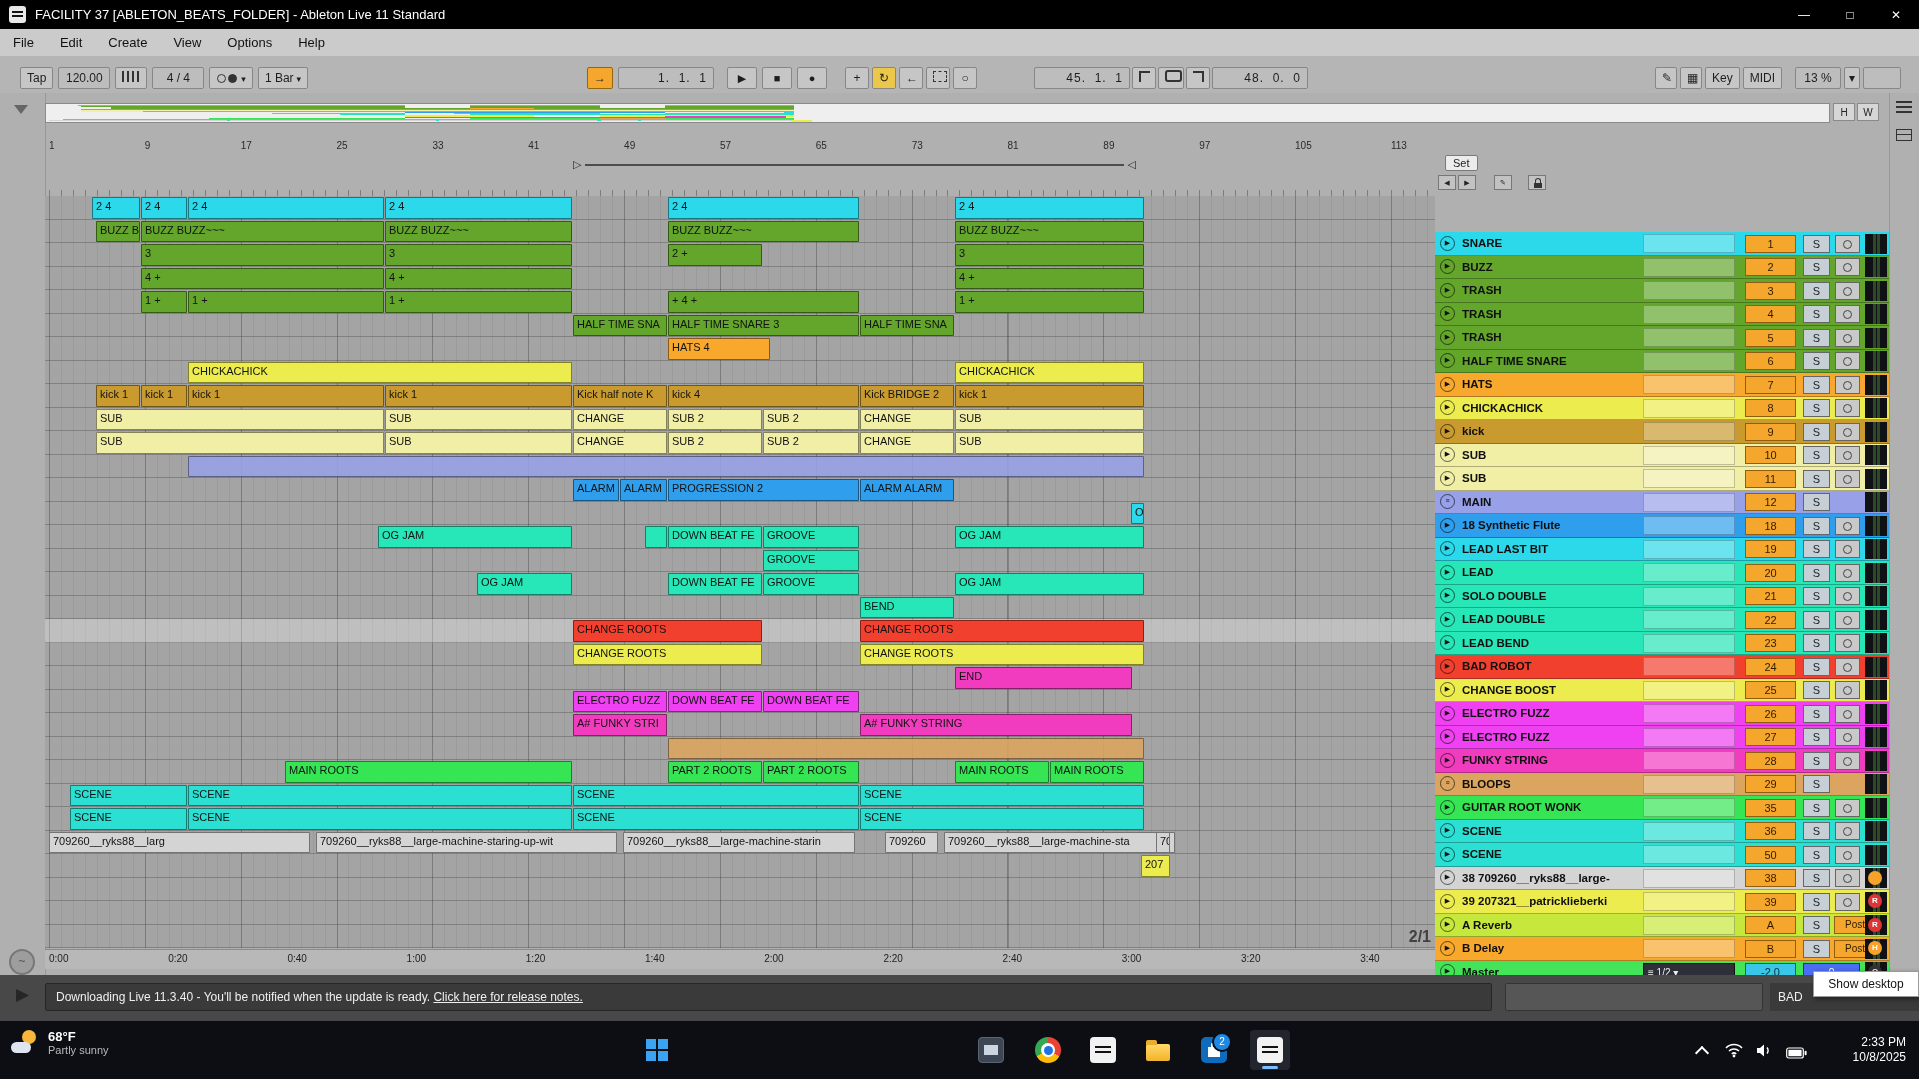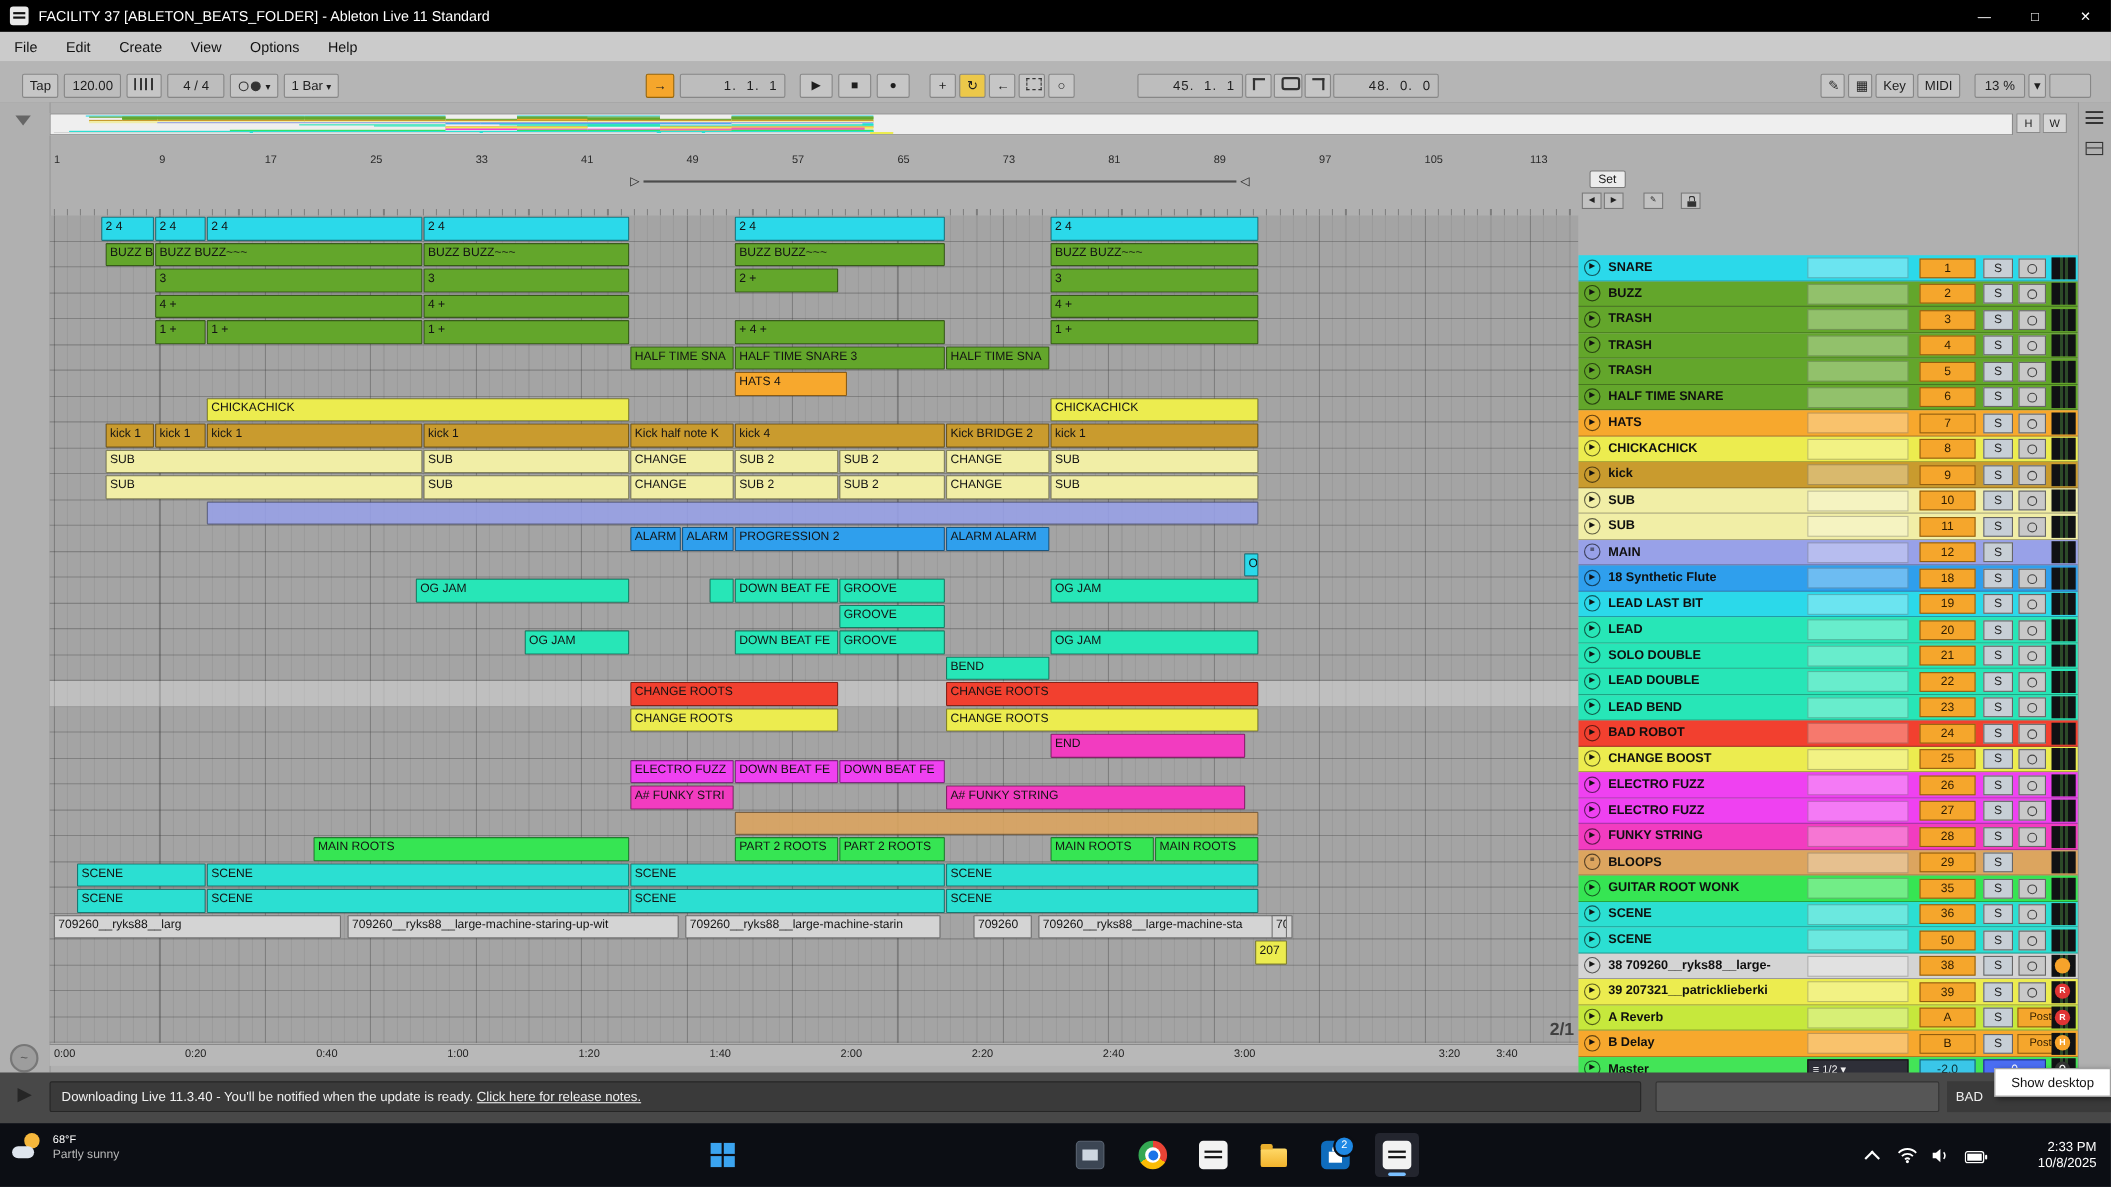--- a/index.html
+++ b/index.html
@@ -130,21 +130,21 @@
              font-size:12px;line-height:28px;padding-left:8px;box-sizing:border-box;}
   #tooltip{position:absolute;left:1813px;top:971px;width:106px;height:26px;background:#fff;border:1px solid #9a9a9a;
            box-sizing:border-box;box-shadow:2px 2px 5px rgba(0,0,0,.45);color:#111;font-size:12px;text-align:center;
            line-height:24px;z-index:50;}
   
   #taskbar{position:absolute;top:1021px;left:0;width:1919px;height:58px;background:#0c0e14;color:#fff;}
   #weather{position:absolute;left:10px;top:8px;display:flex;align-items:center;gap:8px;}
   .wicon{position:relative;width:30px;height:28px;}
   .wicon::before{content:"";position:absolute;left:12px;top:1px;width:14px;height:14px;border-radius:50%;background:#f6b73c;}
   .wicon::after{content:"";position:absolute;left:1px;top:13px;width:20px;height:11px;border-radius:7px;background:#dfe5ee;}
-  #weather .t1{font-size:10px;line-height:15px;}
+  #weather .t1{font-size:13px;line-height:15px;font-weight:bold;}
   #weather .t2{font-size:11px;line-height:13px;color:#b9b9b9;}
   #start{position:absolute;left:646px;top:18px;width:22px;height:22px;display:grid;
          grid-template-columns:10px 10px;grid-template-rows:10px 10px;gap:2px;}
   #start span{background:#3ba4f0;}
   #searchbox{position:absolute;left:688px;top:12px;width:264px;height:34px;border-radius:17px;background:#33343c;
              border:1px solid #4a4a52;box-sizing:border-box;display:flex;align-items:center;padding:0 6px 0 12px;gap:9px;}
   .mag{position:relative;width:14px;height:14px;}
   .mag::before{content:"";position:absolute;left:0;top:0;width:9px;height:9px;border:2px solid #dcdcdc;border-radius:50%;}
   .mag::after{content:"";position:absolute;left:9px;top:9px;width:5px;height:2px;background:#dcdcdc;transform:rotate(45deg);}
   #searchbox .stext{font-size:13px;color:#d8d8d8;flex:1;}
@@ -709,21 +709,21 @@
         <span class="timelabel" style="left: 4px;">0:00</span>
         <span class="timelabel" style="left: 123.2px;">0:20</span>
         <span class="timelabel" style="left: 242.4px;">0:40</span>
         <span class="timelabel" style="left: 361.6px;">1:00</span>
         <span class="timelabel" style="left: 480.8px;">1:20</span>
         <span class="timelabel" style="left: 600px;">1:40</span>
         <span class="timelabel" style="left: 719.2px;">2:00</span>
         <span class="timelabel" style="left: 838.4px;">2:20</span>
         <span class="timelabel" style="left: 957.6px;">2:40</span>
         <span class="timelabel" style="left: 1076.8px;">3:00</span>
-        <span class="timelabel" style="left: 1263px;">3:20</span>
+        <span class="timelabel" style="left: 1196px;">3:20</span>
         <span class="timelabel" style="left: 1315.2px;">3:40</span>
       </div>
 
     <div id="panel">
       <div id="panel-head">
         <span id="set-chip">Set</span>
         <span class="navbtn" style="left:3px;">◀</span>
         <span class="navbtn" style="left:23px;">▶</span>
         <span class="navbtn" style="left:59px;">✎</span>
         <span class="tlock" style="left:93px;"></span>

